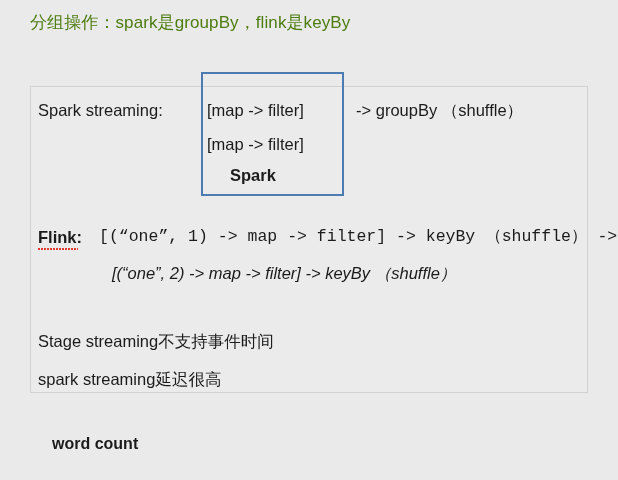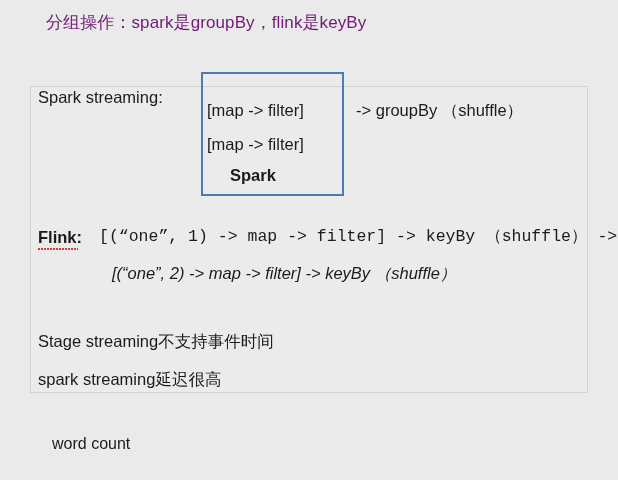--- a/index.html
+++ b/index.html
@@ -12,27 +12,27 @@
     background: #eaeaea;
     font-family: "Liberation Sans", "DejaVu Sans", sans-serif;
     color: #1c1c1c;
     overflow: hidden;
     position: relative;
   }
 
   
   .heading {
     position: absolute;
-    left: 46px;
+    left: 30px;
     top: 11px;
     font-size: 17px;
     line-height: 24px;
     white-space: pre;
     letter-spacing: 0.1px;
-    color: #701a75;
+    color: #4d7c0f;
   }
 
   
   .panel {
     position: absolute;
     left: 30px;
     top: 86px;
     width: 558px;
     height: 307px;
     background: #ebebeb;
@@ -57,37 +57,37 @@
   .ln {
     position: absolute;
     white-space: pre;
     font-size: 16.5px;
     line-height: 22px;
     color: #1b1b1b;
     z-index: 4;
   }
 
   
-  .l-spark-label { left: 38px;  top: 86px; }
+  .l-spark-label { left: 38px;  top: 99px; }
   .l-spark-box1  { left: 207px; top: 99px; }
   .l-spark-tail  { left: 356px; top: 99px; }
   .l-spark-box2  { left: 207px; top: 133px; }
   .l-spark-stage { left: 230px; top: 164px; font-weight: bold; }
 
   
   .l-flink-label { left: 38px;  top: 226px; font-weight: bold; }
   .l-flink-1     { left: 99px;  top: 226px; font-family: Liberation Mono, monospace; }
   .l-flink-2     { left: 112px; top: 262px; font-style: italic; }
 
   
   .l-note1 { left: 38px; top: 330px; }
   .l-note2 { left: 38px; top: 368px; }
 
   
-  .l-footer { left: 52px; top: 433px; font-weight: normal; font-size: 16px; }
+  .l-footer { left: 52px; top: 433px; font-weight: bold; font-size: 16px; }
 
   
   .misspelled {
     position: relative;
     display: inline-block;
   }
   .misspelled::after {
     content: "";
     position: absolute;
     left: 0;

